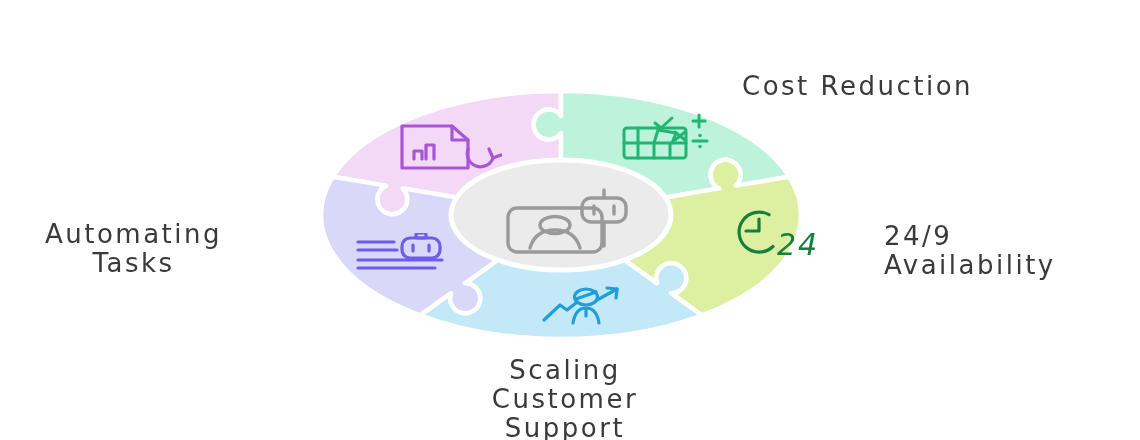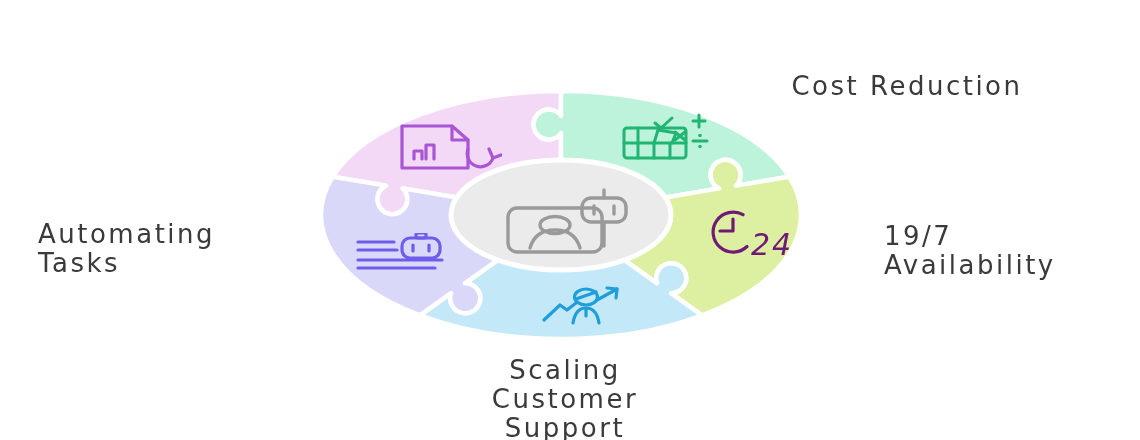--- a/index.html
+++ b/index.html
@@ -16,24 +16,24 @@
   .label{
     position:absolute;
     color:#3a3a3a;
     font-size:26px;
     line-height:29px;
     letter-spacing:2.5px;
     white-space:pre-line;
     font-weight:400;
   }
   #label-gathering{left:170px;top:50px;width:264px;text-align:center;}
-  #label-cost{left:742px;top:72px;width:330px;text-align:center;}
+  #label-cost{left:742px;top:72px;width:330px;text-align:left;}
   #label-availability{left:884px;top:222px;text-align:left;}
   #label-scaling{left:440px;top:356px;width:250px;text-align:center;}
-  #label-automating{left:38px;top:220px;width:225px;text-align:left;}
+  #label-automating{left:21px;top:220px;width:225px;text-align:center;}
 </style>
 </head>
 <body>
 
 <div id="stage" style="background: rgb(255, 255, 255);">
 
   <svg id="wheel" width="1140" height="440" viewBox="0 0 1140 440">
     <g id="pieces">
         <path d="M492.5,203.5 L402.8,188.4 A15,15 0 1 1 386.0,185.6 L332.7,176.7 A240,124 0 0 1 561.0,91.0 L561.0,116.0 A15,15 0 1 0 561.0,133.0 L561.0,177.8 A72,37.199999999999996 0 0 0 492.5,203.5 Z" fill="#f4d9f6" stroke="#ffffff" stroke-width="4.5" stroke-linejoin="round"></path>
         <path d="M561.0,177.8 L561.0,133.0 A15,15 0 1 1 561.0,116.0 L561.0,91.0 A240,124 0 0 1 789.3,176.7 L736.0,185.6 A15,15 0 1 0 719.2,188.4 L629.5,203.5 A72,37.199999999999996 0 0 0 561.0,177.8 Z" fill="#bdf3da" stroke="#ffffff" stroke-width="4.5" stroke-linejoin="round"></path>
@@ -80,21 +80,21 @@
         <path d="M35,11 L41,16 L52,6"></path>
         <path d="M55,20 L65,28 M65,20 L55,28"></path>
         <path d="M79,3 V15 M73,9 H85"></path>
         <path d="M73,29 H87"></path>
         <circle cx="80" cy="23.5" r="1.8" fill="currentColor" stroke="none"></circle>
         <circle cx="80" cy="34.5" r="1.8" fill="currentColor" stroke="none"></circle>
       </g>
     </svg>
   </div>
 
-  <div class="icon" style="left: 705px; top: 210px; color: #701a75;">
+  <div class="icon" style="left: 731px; top: 210px; color: #15803d;">
     <svg width="98" height="50" viewBox="0 0 98 50">
       <g fill="none" stroke="currentColor" stroke-width="3.2" stroke-linecap="round" stroke-linejoin="round">
         <path d="M38,4.7 A20,20 0 1 0 42,36.5"></path>
         <path d="M28,9 V21 H15"></path>
         <text x="46" y="45" font-size="30" font-style="italic" font-family="DejaVu Sans, sans-serif" fill="currentColor" stroke="none" letter-spacing="2">24</text>
       </g>
     </svg>
   </div>
 
   <div class="icon" style="left: 540px; top: 286px; color: rgb(31, 158, 217);">
@@ -119,20 +119,20 @@
         <path d="M4,27 H88"></path>
         <path d="M4,35 H81"></path>
         <rect x="48" y="5" width="38" height="20" rx="8"></rect>
         <rect x="62" y="0" width="10" height="5" rx="2"></rect>
         <path d="M59,12 V18 M75,12 V18"></path>
       </g>
     </svg>
   </div>
 
   <div class="label" id="label-cost" style="color: rgb(58, 58, 58);">Cost Reduction</div>
-  <div class="label" id="label-availability" style="color: rgb(58, 58, 58);">19/7
+  <div class="label" id="label-availability" style="color: rgb(58, 58, 58);">24/9
 Availability</div>
   <div class="label" id="label-scaling" style="color: rgb(58, 58, 58);">Scaling
 Customer
 Support</div>
   <div class="label" id="label-automating" style="color: rgb(58, 58, 58);">Automating
 Tasks</div>
 </div>
 
 </body></html>

